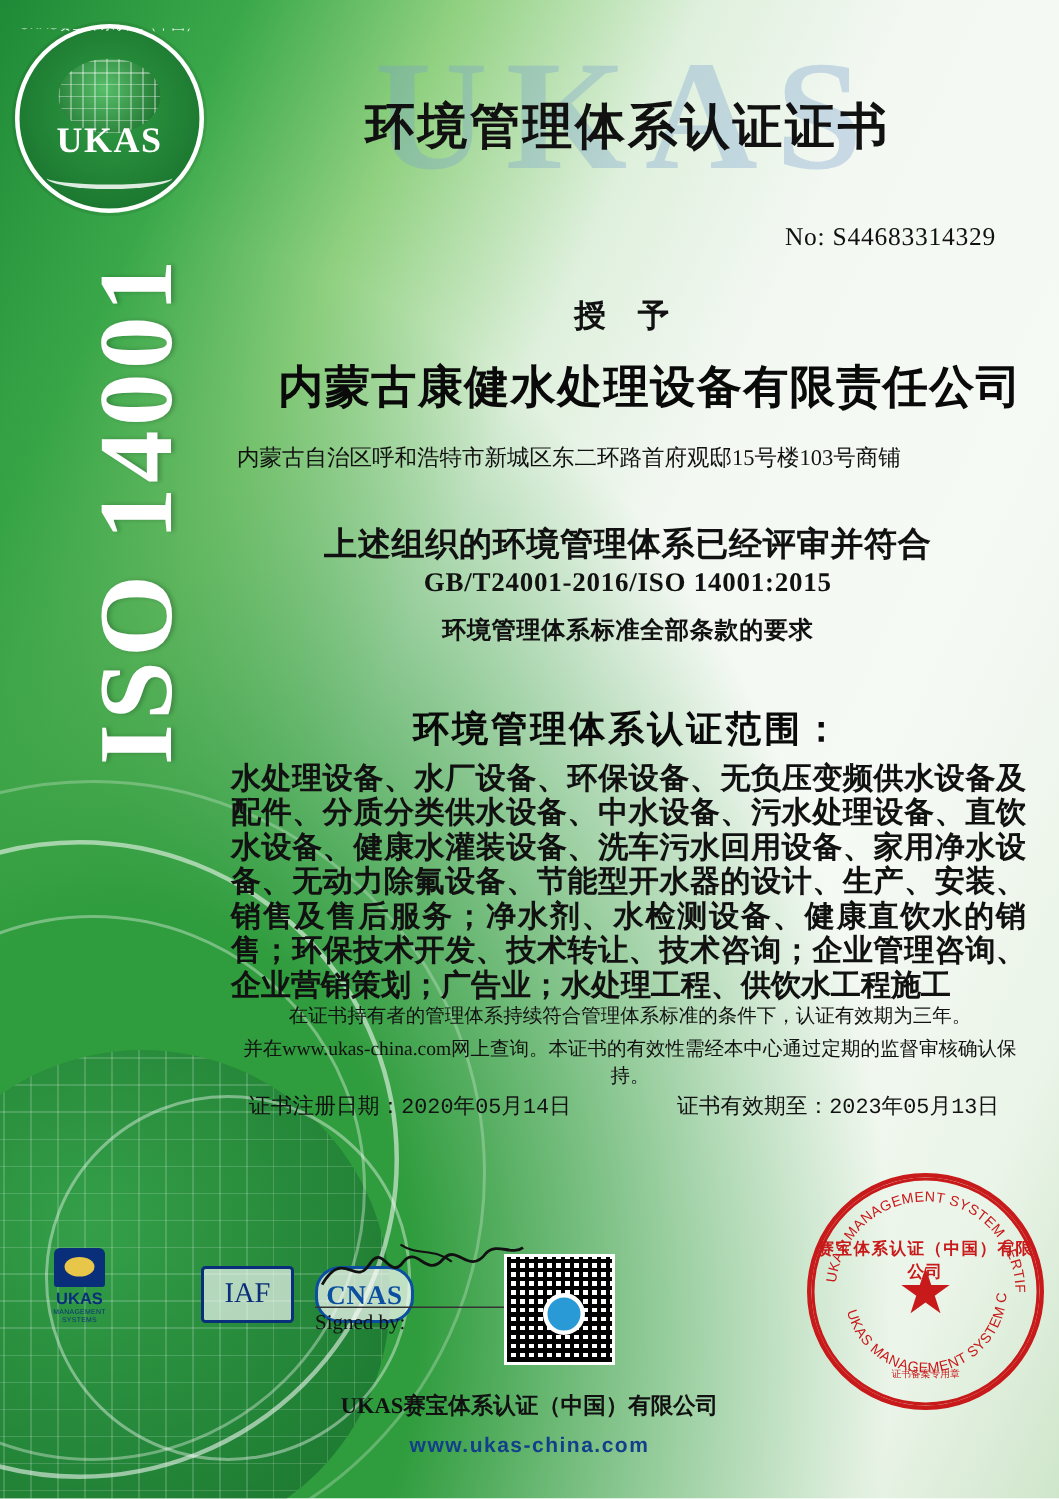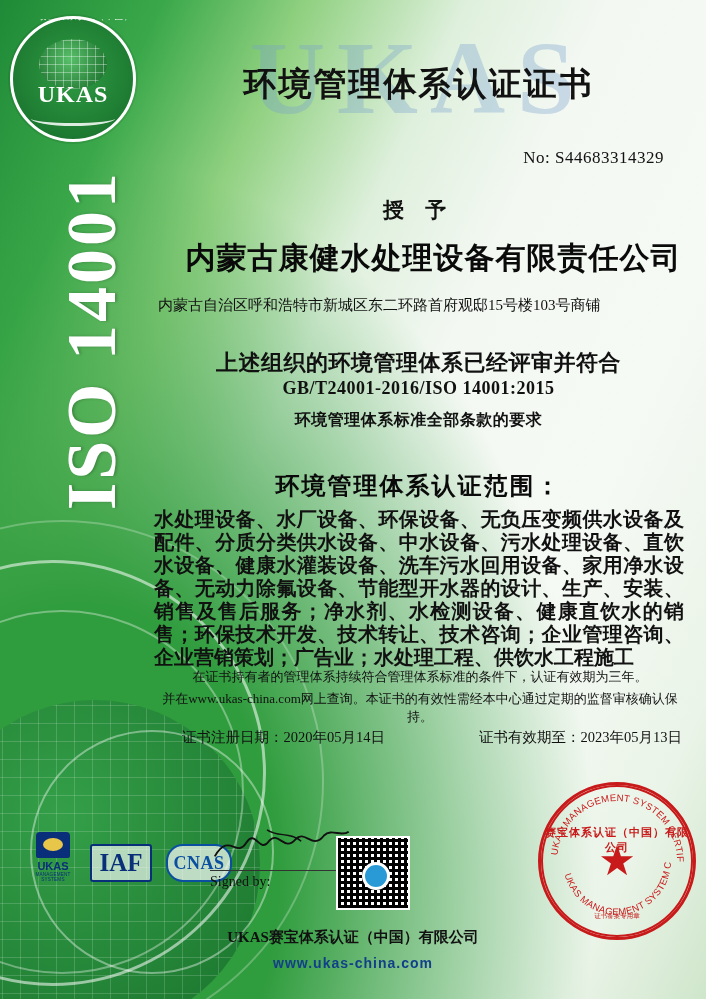--- a/index.html
+++ b/index.html
@@ -225,22 +225,22 @@
     font-family: "Liberation Serif", serif;
     font-size: 13px;
     color: #111111;
     text-align: center;
   }
   .note1 { top: 668px; }
   .note2 { top: 690px; }
 
   .dates {
     position: absolute;
-    top: 728px; left: 36px; width: 500px;
-    font-family: Liberation Serif, serif;
+    top: 728px; left: 20px; width: 500px;
+    font-family: Liberation Mono, monospace;
     font-size: 14.5px;
     color: #111111;
     display: flex;
     justify-content: space-between;
   }
 
   
   .logos {
     position: absolute;
     left: 30px; top: 832px;
@@ -276,24 +276,25 @@
     font-size: 4.6px;
     color: #0a2f7a;
     letter-spacing: .2px;
   }
   .iaf-logo {
     width: 58px; height: 34px;
     border: 2px solid #0a2f7a;
     border-radius: 3px;
     color: #0a2f7a;
     font-family: "Liberation Serif", serif;
-    font-weight: bold;
-    font-size: 25px;
+    font-weight: normal;
+    font-size: 19px;
     display: flex; align-items: center; justify-content: center;
     background: rgba(255,255,255,0.65);
+    margin-left: 44px;
   }
   .cnas-logo {
     width: 62px; height: 34px;
     border-radius: 17px;
     border: 2px solid #0a4fa0;
     color: #0a4fa0;
     background: rgba(255,255,255,0.7);
     font-family: "Liberation Serif", serif;
     font-weight: bold;
     font-size: 18px;

